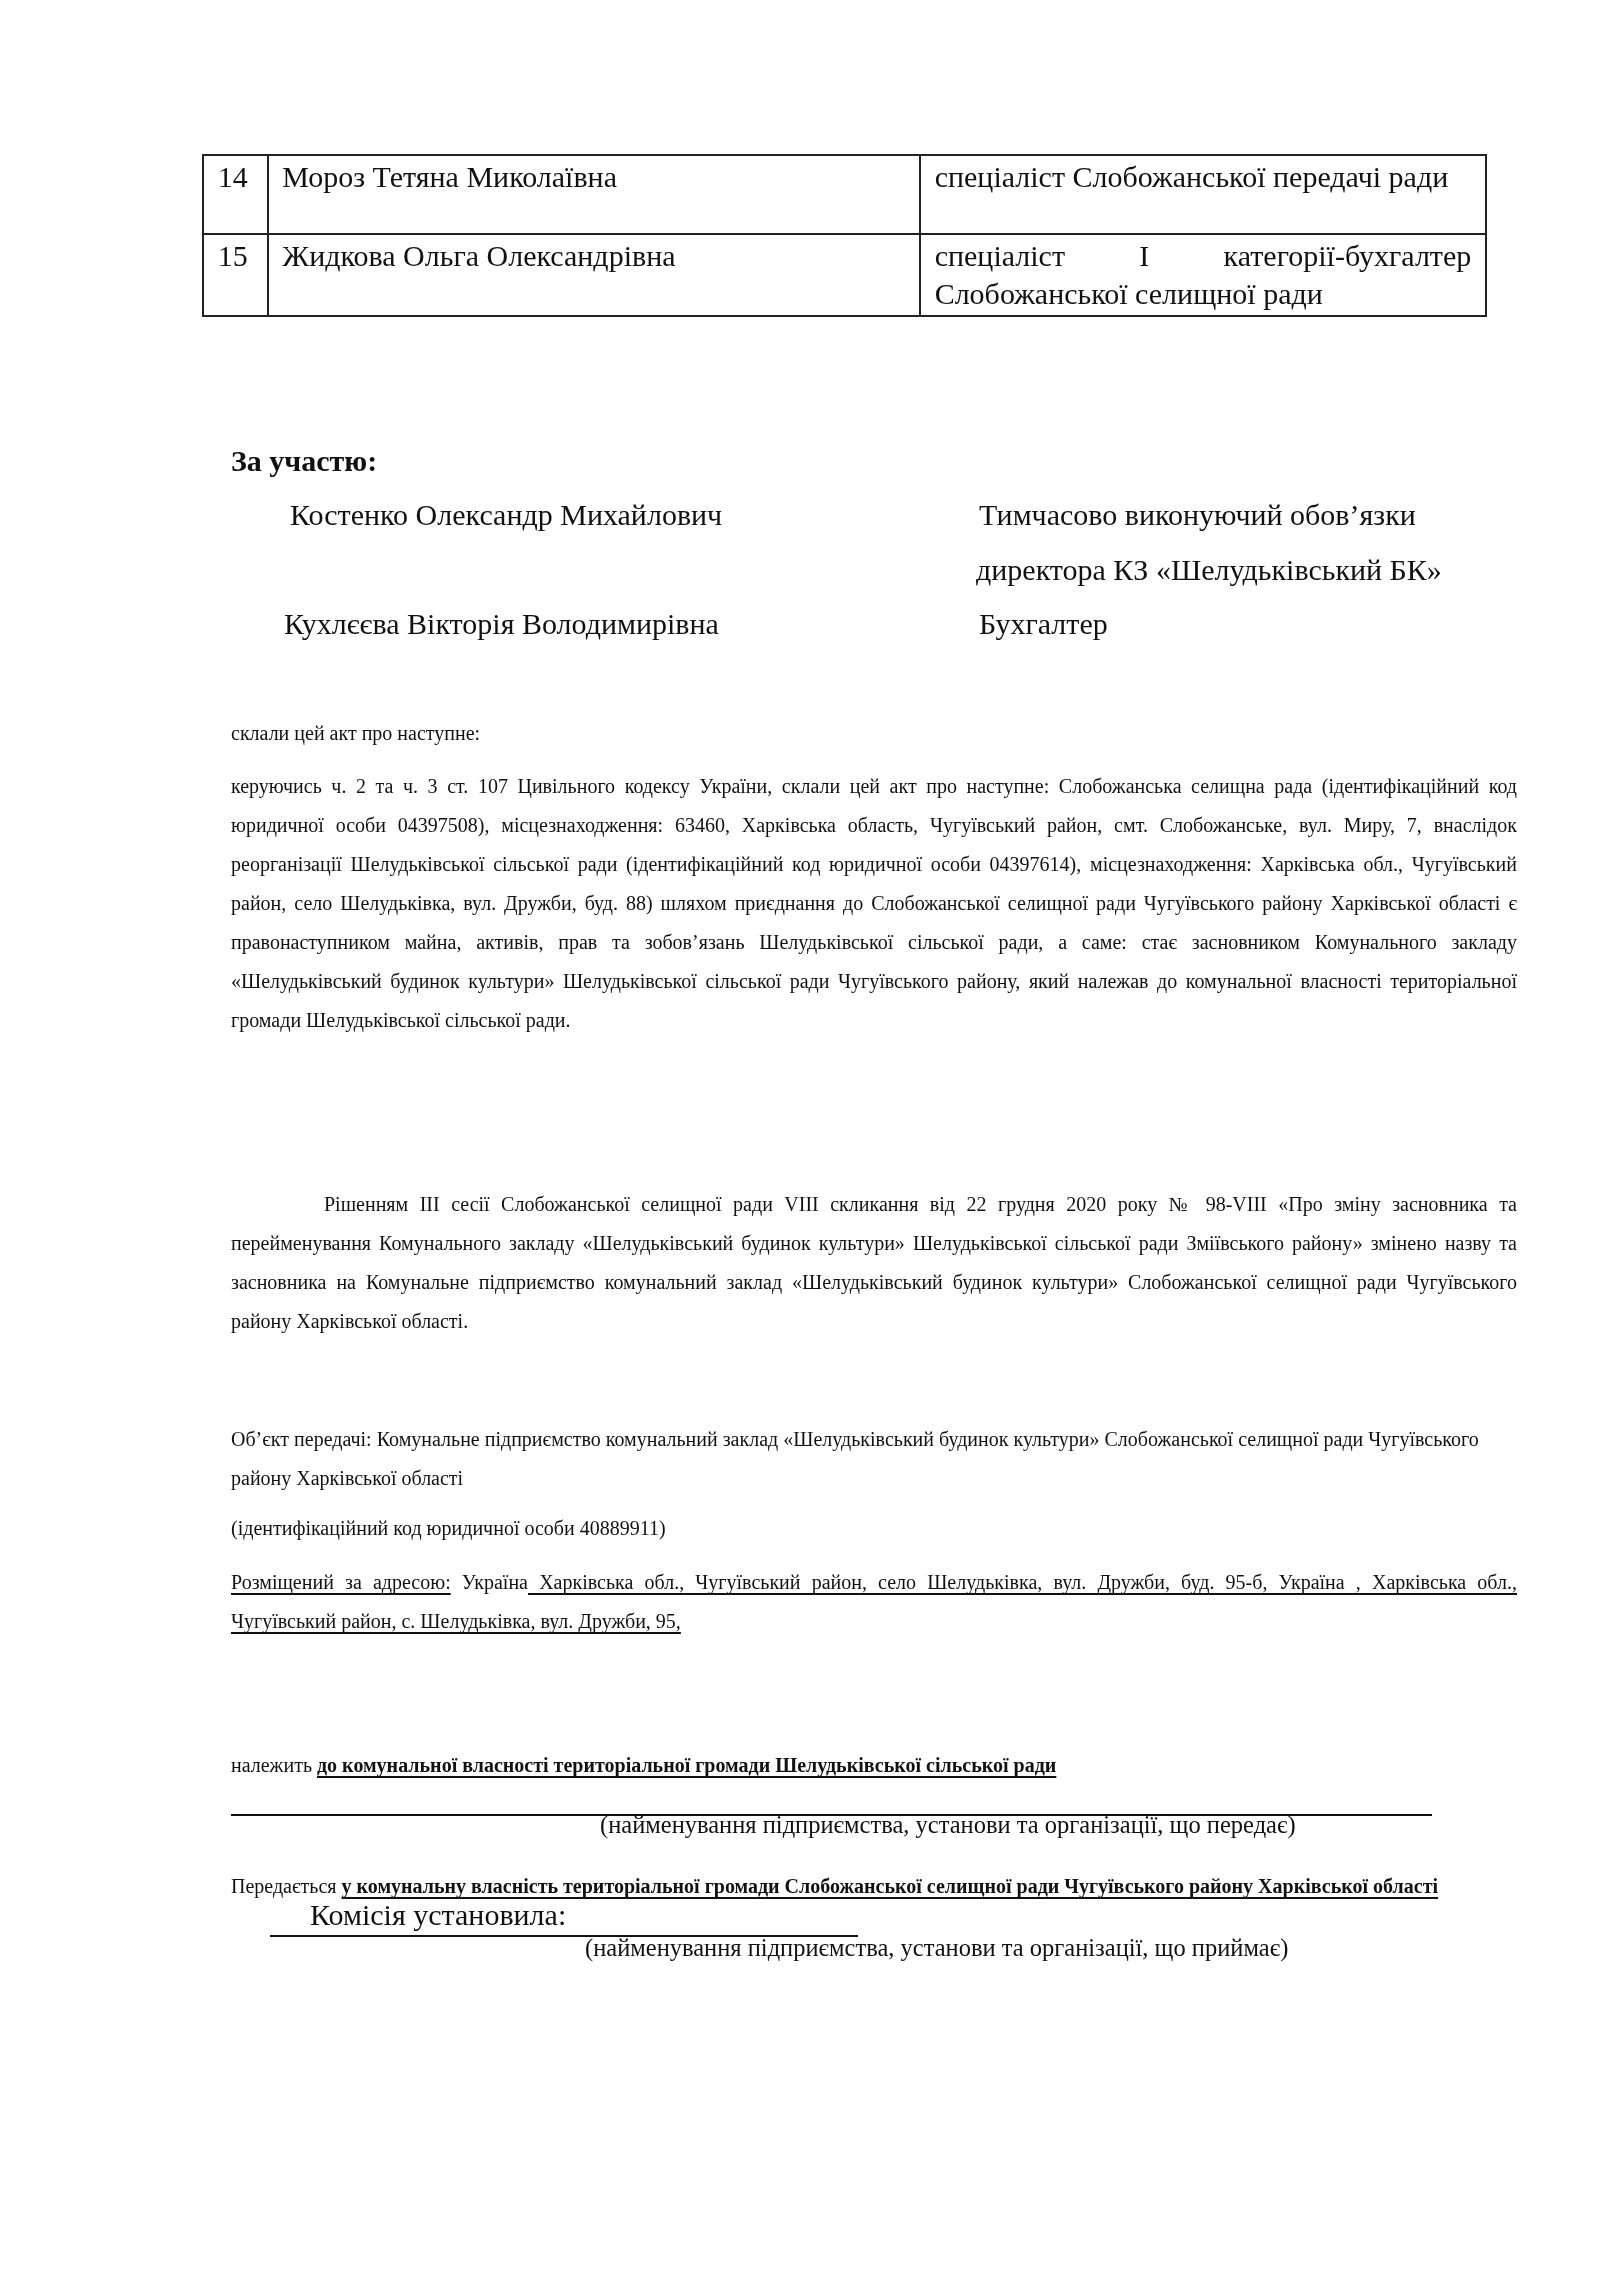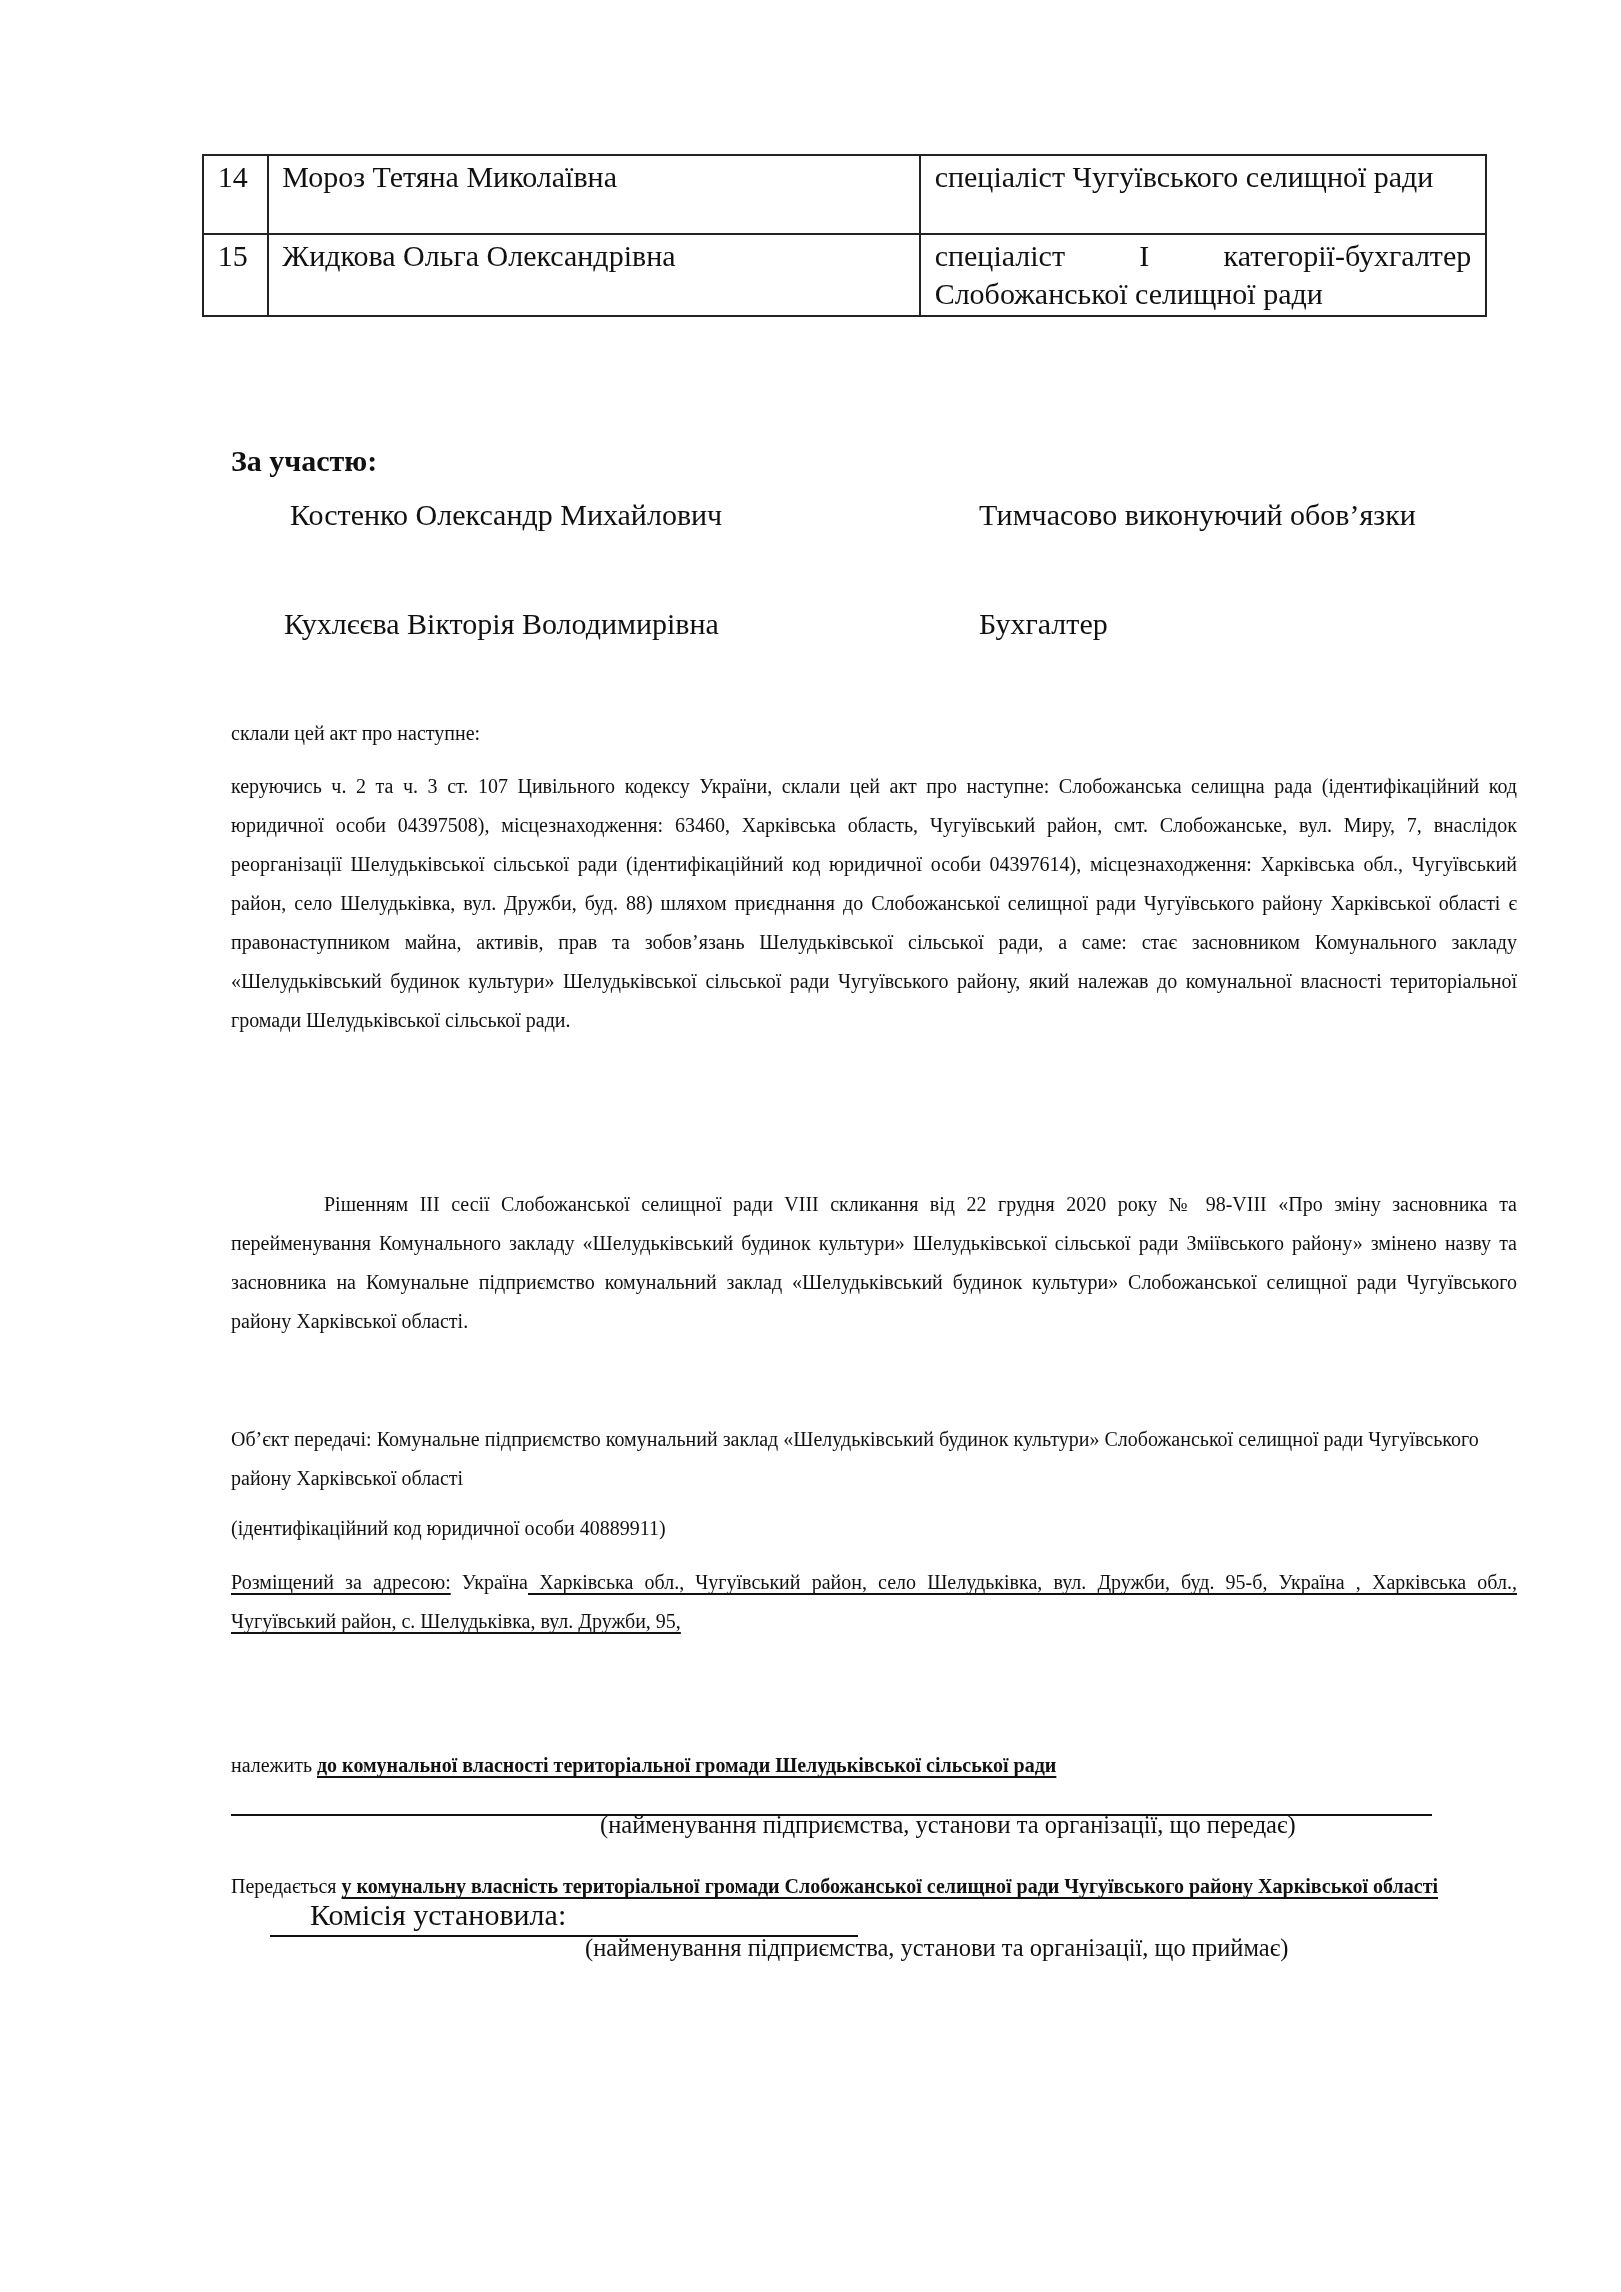--- a/index.html
+++ b/index.html
@@ -95,34 +95,35 @@
 </head>
 <body>
 
 <div class="page">
 
   <table class="members-table">
     <tbody>
     <tr class="row-14">
       <td class="num">14</td>
       <td class="name">Мороз Тетяна Миколаївна</td>
-      <td class="role">спеціаліст Чугуївського селищної ради</td>
+      <td class="role">спеціаліст Слобожанської передачі ради</td>
     </tr>
     <tr class="row-15">
       <td class="num">15</td>
       <td class="name">Жидкова Ольга Олександрівна</td>
       <td class="role">спеціаліст І категорії-бухгалтер Слобожанської селищної ради</td>
     </tr>
   </tbody>
     </table>
 
   <div class="participation-title">За участю:</div>
 
   <div class="participant" style="left:290px; top:498px;">Костенко Олександр Михайлович</div>
   <div class="participant" style="left:979px; top:498px;">Тимчасово виконуючий обов’язки</div>
+  <div class="participant" style="left:976px; top:553px;">директора КЗ «Шелудьківський БК»</div>
 
   <div class="participant" style="left:284px; top:607px;">Кухлєєва Вікторія Володимирівна</div>
   <div class="participant" style="left:979px; top:607px;">Бухгалтер</div>
 
   <div class="para left" style="top:714px;">склали цей акт про наступне:</div>
 
   <div class="para" style="top:767px;">керуючись ч. 2 та ч. 3 ст. 107 Цивільного кодексу України, склали цей акт про наступне: Слобожанська селищна рада (ідентифікаційний код юридичної особи 04397508), місцезнаходження: 63460, Харківська область, Чугуївський район, смт. Слобожанське, вул. Миру, 7, внаслідок реорганізації Шелудьківської сільської ради (ідентифікаційний код юридичної особи 04397614), місцезнаходження: Харківська обл., Чугуївський район, село Шелудьківка, вул. Дружби, буд. 88) шляхом приєднання до Слобожанської селищної ради Чугуївського району Харківської області є правонаступником майна, активів, прав та зобов’язань Шелудьківської сільської ради, а саме: стає засновником Комунального закладу «Шелудьківський будинок культури» Шелудьківської сільської ради Чугуївського району, який належав до комунальної власності територіальної громади Шелудьківської сільської ради.</div>
 
   <div class="para" style="top:1185px;"><span class="indent"></span><span>Рішенням  ІІІ сесії Слобожанської селищної ради VIII скликання  від 22 грудня 2020 року  № 98-VIII «Про зміну засновника та перейменування Комунального закладу «Шелудьківський будинок культури» Шелудьківської сільської ради Зміївського району» змінено назву та засновника на Комунальне підприємство комунальний заклад «Шелудьківський будинок культури» Слобожанської селищної ради Чугуївського району Харківської області.</span></div>
 

